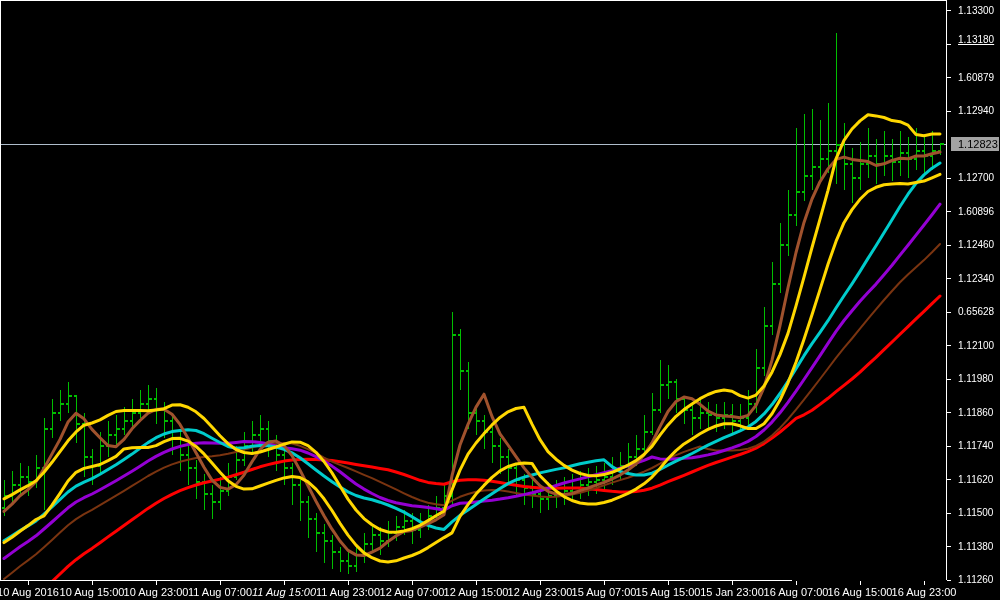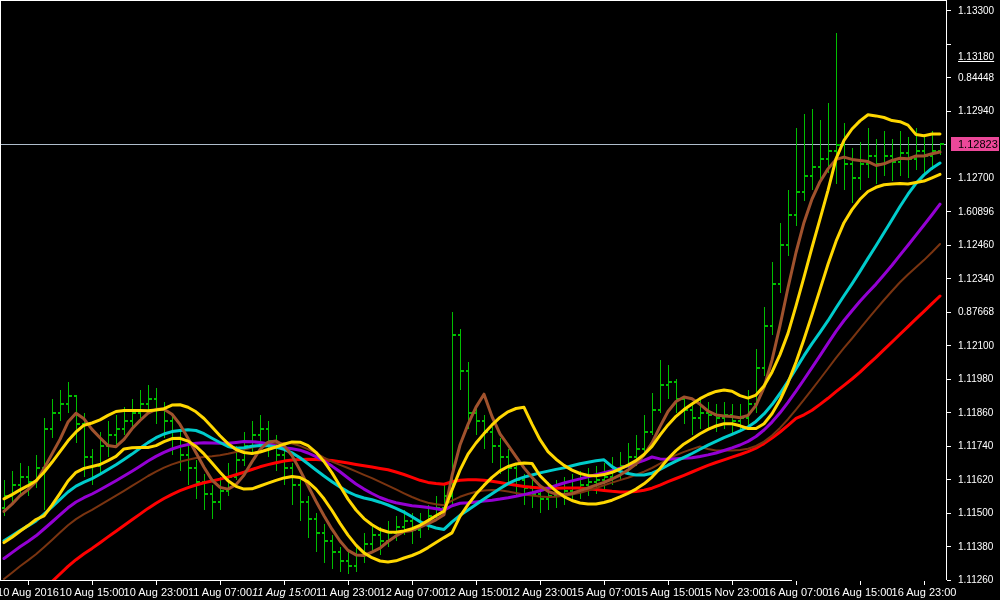--- a/index.html
+++ b/index.html
@@ -10,21 +10,21 @@
   #chart-area{position:absolute;left:0;top:0;width:946px;height:580px;}
   #chart-svg{position:absolute;left:0;top:0;}
   #title-bar{position:absolute;left:7px;top:6px;color:#fff;font-size:12px;font-weight:bold;
              white-space:nowrap;z-index:5;}
   #title-bar .tri{color:#c8c8c8;font-size:9px;vertical-align:1px;margin-right:7px;font-weight:normal;}
   #title-bar .ohlc{margin-left:10px;}
   #price-axis{position:absolute;left:946px;top:0;width:54px;height:580px;background:#000;
               border-left:1px solid #fff;overflow:visible;z-index:4;}
   .ytick{position:absolute;left:0;width:4px;height:1px;background:#fff;}
   .ylabel{position:absolute;left:11px;color:#fff;font-size:10px;line-height:14px;white-space:nowrap;}
-  #current-price-label{position:absolute;left:4px;right:2px;height:14px;background:#ec4899;color:#000;
+  #current-price-label{position:absolute;left:4px;right:2px;height:14px;background:#a3a3a3;color:#000;
               font-size:11px;line-height:14px;padding-left:7px;z-index:6;}
   #time-axis{position:absolute;left:0;top:580px;width:792px;height:20px;background:#000;
              border-top:1px solid #fff;overflow:visible;}
   .xtick{position:absolute;top:0;width:1px;height:4px;background:#fff;}
   .xlabel{position:absolute;top:5px;width:84px;margin-left:-42px;text-align:center;color:#fff;
           font-size:11px;white-space:nowrap;}
 </style>
 </head>
 <body>
 
@@ -397,35 +397,35 @@
         <polyline points="4,498.8 12,494.6 20,489.9 28,485.7 36,480.7 44,472.3 52,462.3 60,451.7 68,440.8 76,431.9 84,425.2 92,423.0 100,419.9 108,415.4 116,411.5 124,410.4 132,410.4 140,410.4 148,410.7 156,409.9 164,408.7 172,405.1 180,404.8 188,407.3 196,411.8 204,418.5 212,427.1 220,435.8 228,443.6 236,449.5 244,452.5 252,453.4 260,452.0 268,449.5 276,447.0 284,444.2 292,441.9 300,442.2 308,445.6 316,452.3 324,461.5 332,472.9 340,486.0 348,499.1 356,510.0 364,518.6 372,524.8 380,529.5 388,532.0 396,532.3 404,530.9 412,528.7 420,525.3 428,520.6 436,515.8 444,511.1 452,489.9 460,470.1 468,454.2 476,443.0 484,433.6 492,424.9 500,417.4 508,411.8 516,408.5 524,407.3 532,424.1 540,439.7 548,451.7 556,459.2 564,465.4 572,470.1 580,473.5 588,475.4 596,475.7 604,474.6 612,472.3 620,469.0 628,465.1 636,460.6 644,454.5 652,446.4 660,435.2 668,424.9 676,416.3 684,409.6 692,404.0 700,398.7 708,394.5 716,391.4 724,390.1 732,391.2 740,395.6 748,398.1 756,395.1 764,386.1 772,372.2 780,354.6 788,333.4 796,305.8 804,277.1 812,247.5 820,219.1 828,190.3 836,158.8 844,140.4 852,129.0 860,120.9 868,114.8 876,115.9 884,117.5 892,120.6 900,121.7 908,125.1 916,134.6 924,135.7 932,134.0 940,134.1" fill="none" stroke="#FFD700" stroke-width="3" stroke-linejoin="round" stroke-linecap="round"></polyline>
       </svg>
   </div>
 
 
   <div id="price-axis">
     <div id="current-price-label" style="top: 137.038px;">1.12823</div>
   <div class="ytick" style="top: 10.4897px;"></div>
       <div class="ylabel" style="top: 3.98971px;">1.13300</div>
       <div class="ytick" style="top: 43.9609px;"></div>
-      <div class="ylabel" style="top: 50px; text-decoration: underline;">1.13180</div>
+      <div class="ylabel" style="top: 33px; text-decoration: underline;">1.13180</div>
       <div class="ytick" style="top: 77.4321px;"></div>
-      <div class="ylabel" style="top: 70.9321px;">0.84448</div>
+      <div class="ylabel" style="top: 70.9321px;">1.60879</div>
       <div class="ytick" style="top: 110.903px;"></div>
       <div class="ylabel" style="top: 104.403px;">1.12940</div>
       <div class="ytick" style="top: 177.846px;"></div>
       <div class="ylabel" style="top: 171.346px;">1.12700</div>
       <div class="ytick" style="top: 211.317px;"></div>
       <div class="ylabel" style="top: 204.817px;">1.60896</div>
       <div class="ytick" style="top: 244.788px;"></div>
       <div class="ylabel" style="top: 238.288px;">1.12460</div>
       <div class="ytick" style="top: 278.259px;"></div>
       <div class="ylabel" style="top: 271.759px;">1.12340</div>
       <div class="ytick" style="top: 311.73px;"></div>
-      <div class="ylabel" style="top: 305.23px;">0.87668</div>
+      <div class="ylabel" style="top: 305.23px;">0.65628</div>
       <div class="ytick" style="top: 345.202px;"></div>
       <div class="ylabel" style="top: 338.702px;">1.12100</div>
       <div class="ytick" style="top: 378.673px;"></div>
       <div class="ylabel" style="top: 372.173px;">1.11980</div>
       <div class="ytick" style="top: 412.144px;"></div>
       <div class="ylabel" style="top: 405.644px;">1.11860</div>
       <div class="ytick" style="top: 445.615px;"></div>
       <div class="ylabel" style="top: 439.115px;">1.11740</div>
       <div class="ytick" style="top: 479.086px;"></div>
       <div class="ylabel" style="top: 472.586px;">1.11620</div>
@@ -454,21 +454,21 @@
       <div class="xlabel" style="left: 412px;">12 Aug 07:00</div>
       <div class="xtick" style="left: 476px;"></div>
       <div class="xlabel" style="left: 476px; text-align: center;">12 Aug 15:00</div>
       <div class="xtick" style="left: 540px;"></div>
       <div class="xlabel" style="left: 540px;">12 Aug 23:00</div>
       <div class="xtick" style="left: 604px;"></div>
       <div class="xlabel" style="left: 604px;">15 Aug 07:00</div>
       <div class="xtick" style="left: 668px;"></div>
       <div class="xlabel" style="left: 668px;">15 Aug 15:00</div>
       <div class="xtick" style="left: 732px;"></div>
-      <div class="xlabel" style="left: 732px;">15 Nov 23:00</div>
+      <div class="xlabel" style="left: 732px;">15 Jan 23:00</div>
       <div class="xtick" style="left: 796px;"></div>
       <div class="xlabel" style="left: 796px;">16 Aug 07:00</div>
       <div class="xtick" style="left: 860px;"></div>
       <div class="xlabel" style="left: 860px;">16 Aug 15:00</div>
       <div class="xtick" style="left: 924px;"></div>
       <div class="xlabel" style="left: 924px;">16 Aug 23:00</div>
     </div>
 
   <div id="top-border"></div>
   <div id="left-border"></div>

